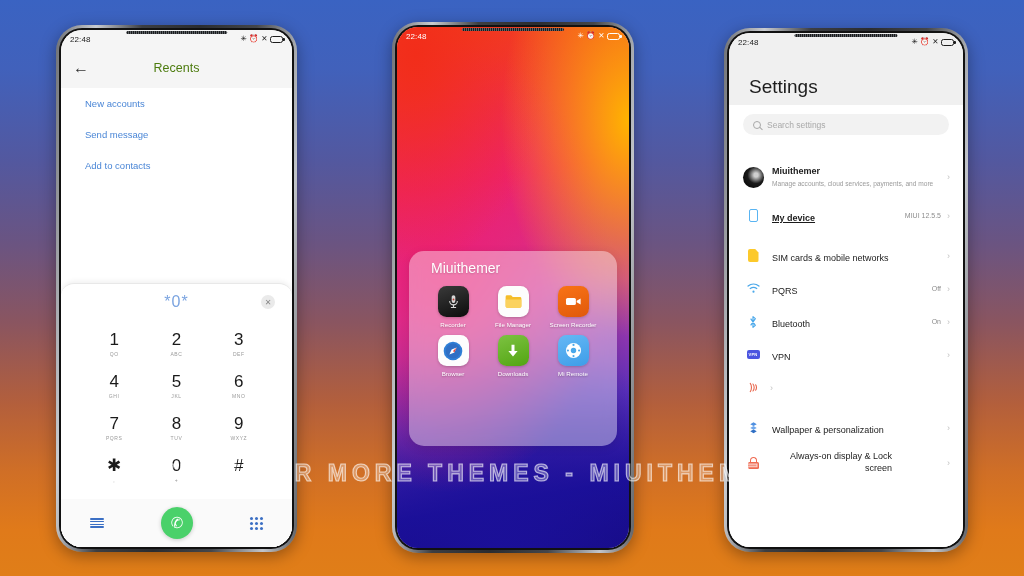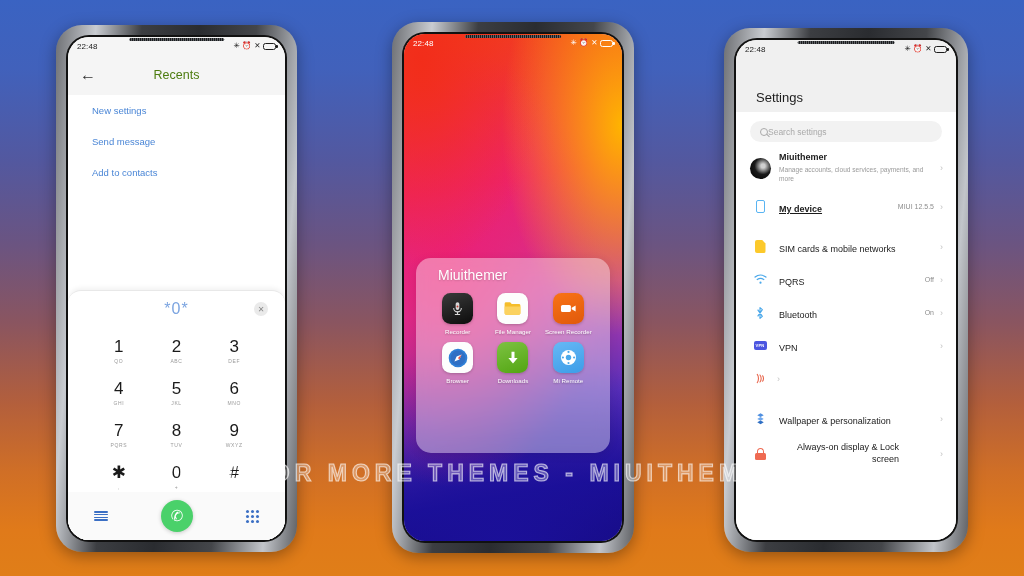--- a/index.html
+++ b/index.html
@@ -18,21 +18,21 @@
     display:flex; align-items:center; justify-content:center;
     font-size:23px; font-weight:bold; letter-spacing:5px;
     color:rgba(255,255,255,0.30);
     -webkit-text-stroke:1.1px rgba(255,255,255,0.62);
     z-index:60; pointer-events:none; white-space:nowrap;
   }
 
   
   .phone{ position:absolute; border-radius:26px;
     background:linear-gradient(95deg,#6d6f73 0%,#c9ccd1 14%,#3c3e42 30%,#2a2c30 50%,#44464a 70%,#c2c5ca 88%,#5e6064 100%);
-    padding:10px; box-shadow:0 4px 16px rgba(0,0,0,0.35); }
+    padding:3px; box-shadow:0 4px 16px rgba(0,0,0,0.35); }
   .phone-inner{ position:relative; width:100%; height:100%;
     border-radius:23px; background:#111; padding:2px; overflow:hidden; }
   .screen{ position:relative; width:100%; height:100%;
     border-radius:21px; overflow:hidden; background:#fff; }
   .grille{ position:absolute; left:50%; transform:translateX(-50%); top:1px;
     width:44%; height:3px; z-index:30;
     background:repeating-linear-gradient(90deg,#5e6165 0 1px, #1a1c1e 1px 2px);
     border-radius:2px; }
 
   
@@ -111,25 +111,25 @@
   .ico-files{ background:#fdfdfd; }
   .ico-screenrec{ background:linear-gradient(160deg,#f97316,#e0590b); }
   .ico-browser{ background:#fdfdfd; }
   .ico-downloads{ background:linear-gradient(160deg,#7dc242,#52a512); }
   .ico-remote{ background:linear-gradient(160deg,#66b8f5,#3d9de8); }
 
   
   #phone3{ left:724px; top:28px; width:244px; height:524px; }
   .s-head{ position:absolute; top:18px; left:0; right:0; height:54px;
     background:#f0f0f0; display:flex; align-items:flex-end; padding:0 0 7px 20px; }
-  .s-title{ font-size:13px; color:#1d1d1d; }
+  .s-title{ font-size:19px; color:#1d1d1d; }
   .s-body{ position:absolute; top:72px; left:0; right:0; bottom:0;
     background:#fff; overflow:hidden; }
-  .searchbar{ margin:9px 14px 4px; height:21px; border-radius:11px;
-    background:#f2f2f2; display:flex; align-items:center; padding:0 10px; }
+  .searchbar{ margin:9px 14px 20px; height:21px; border-radius:11px;
+    background:#f2f2f2; display:flex; align-items:center; padding:0 10px; gap:6px; }
   .search-ic{ width:8px; height:8px; border:1.1px solid #a9a9a9;
     border-radius:50%; position:relative; flex:none; }
   .search-ic:after{ content:""; position:absolute; right:-3px; bottom:-2px;
     width:4px; height:1.1px; background:#a9a9a9; transform:rotate(45deg); }
   .search-ph{ font-size:8.5px; color:#a9a9a9; }
 
   .srow{ display:flex; align-items:center; padding:0 13px; min-height:33px; }
   .srow .ic{ width:22px; flex:none; display:flex; align-items:center; justify-content:center; }
   .srow .txt{ flex:1; padding-left:8px; }
   .srow .lbl{ font-size:9px; color:#1b1b1b; line-height:1.3; }
@@ -169,21 +169,21 @@
         <span class="batt"></span>
       </span>
     </div>
 
     <div class="p1-header">
       <div class="p1-back">←</div>
       <div class="p1-title">Recents</div>
     </div>
 
     <div class="p1-body">
-      <div class="p1-link">New settings</div>
+      <div class="p1-link">New accounts</div>
       <div class="p1-link">Send message</div>
       <div class="p1-link">Add to contacts</div>
     </div>
 
     <div class="dialpanel">
       <div class="num-row">
         <span class="num-disp">*0*</span>
         <span class="clear-btn">✕</span>
       </div>
       <div class="keypad" id="keypad">

